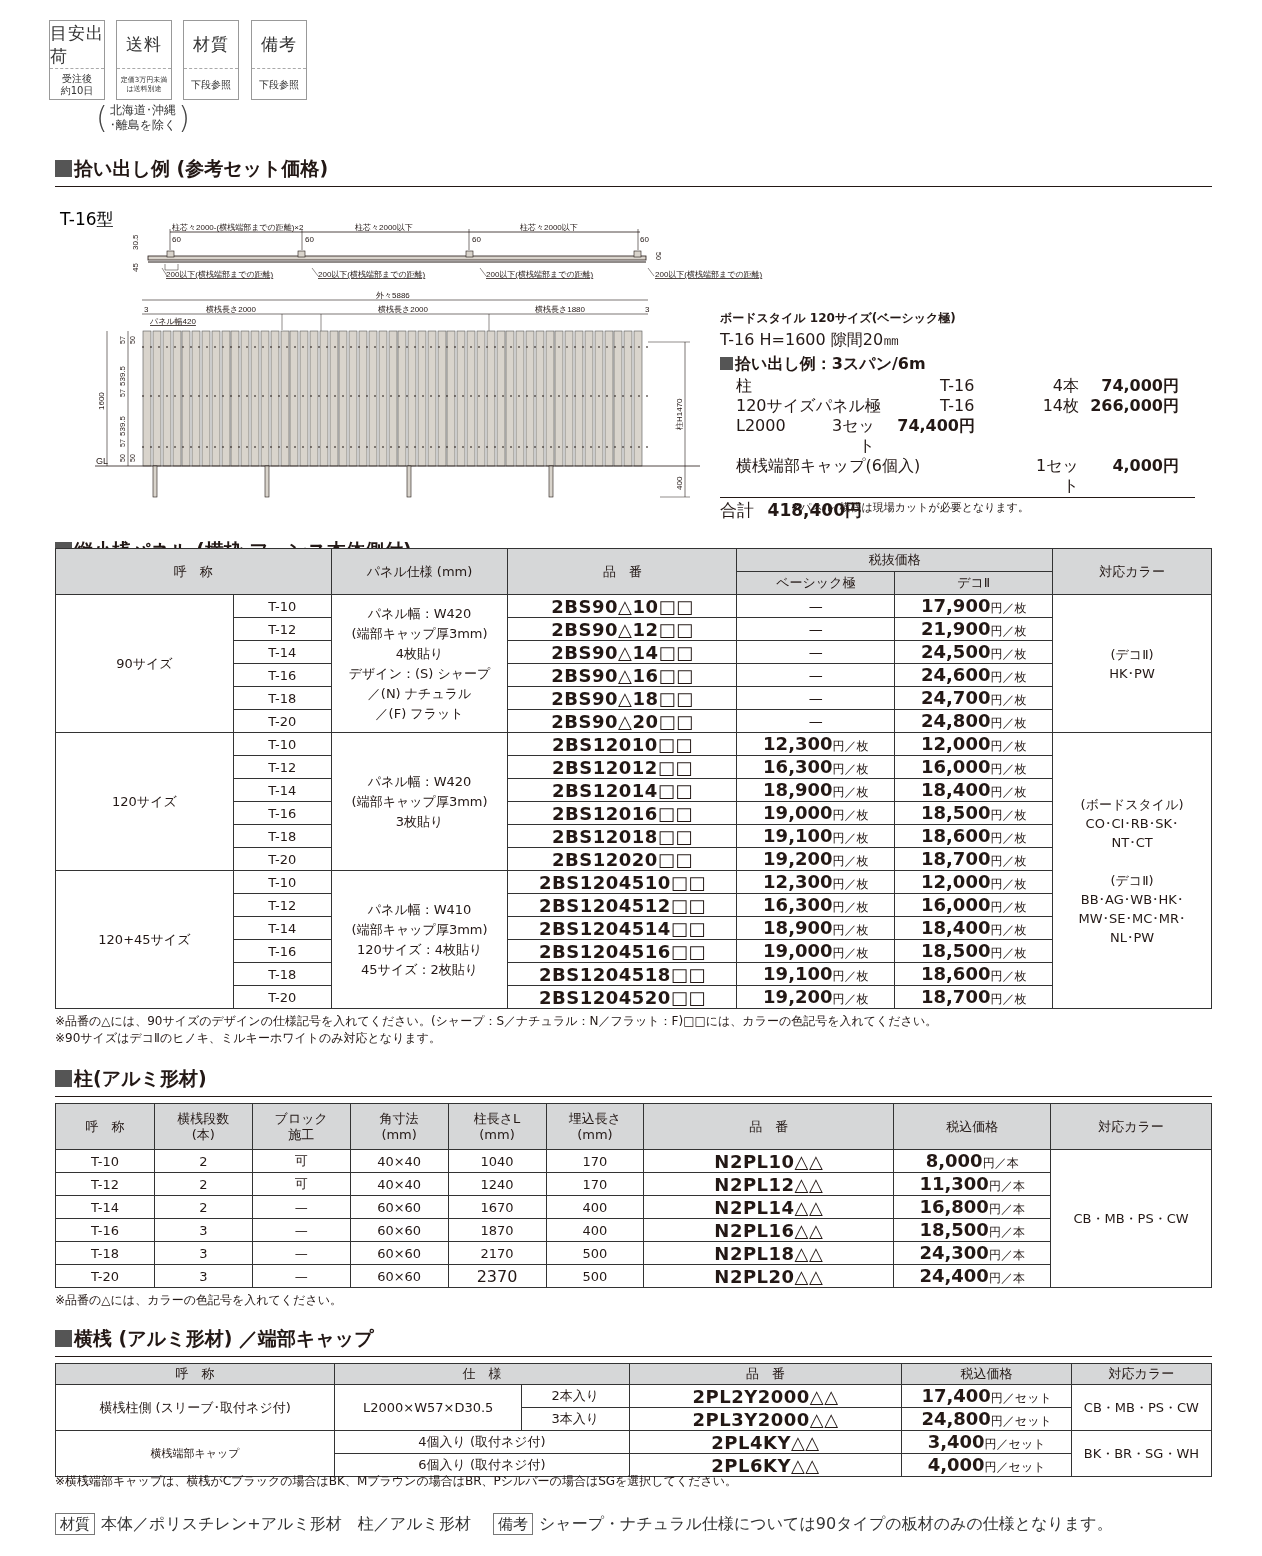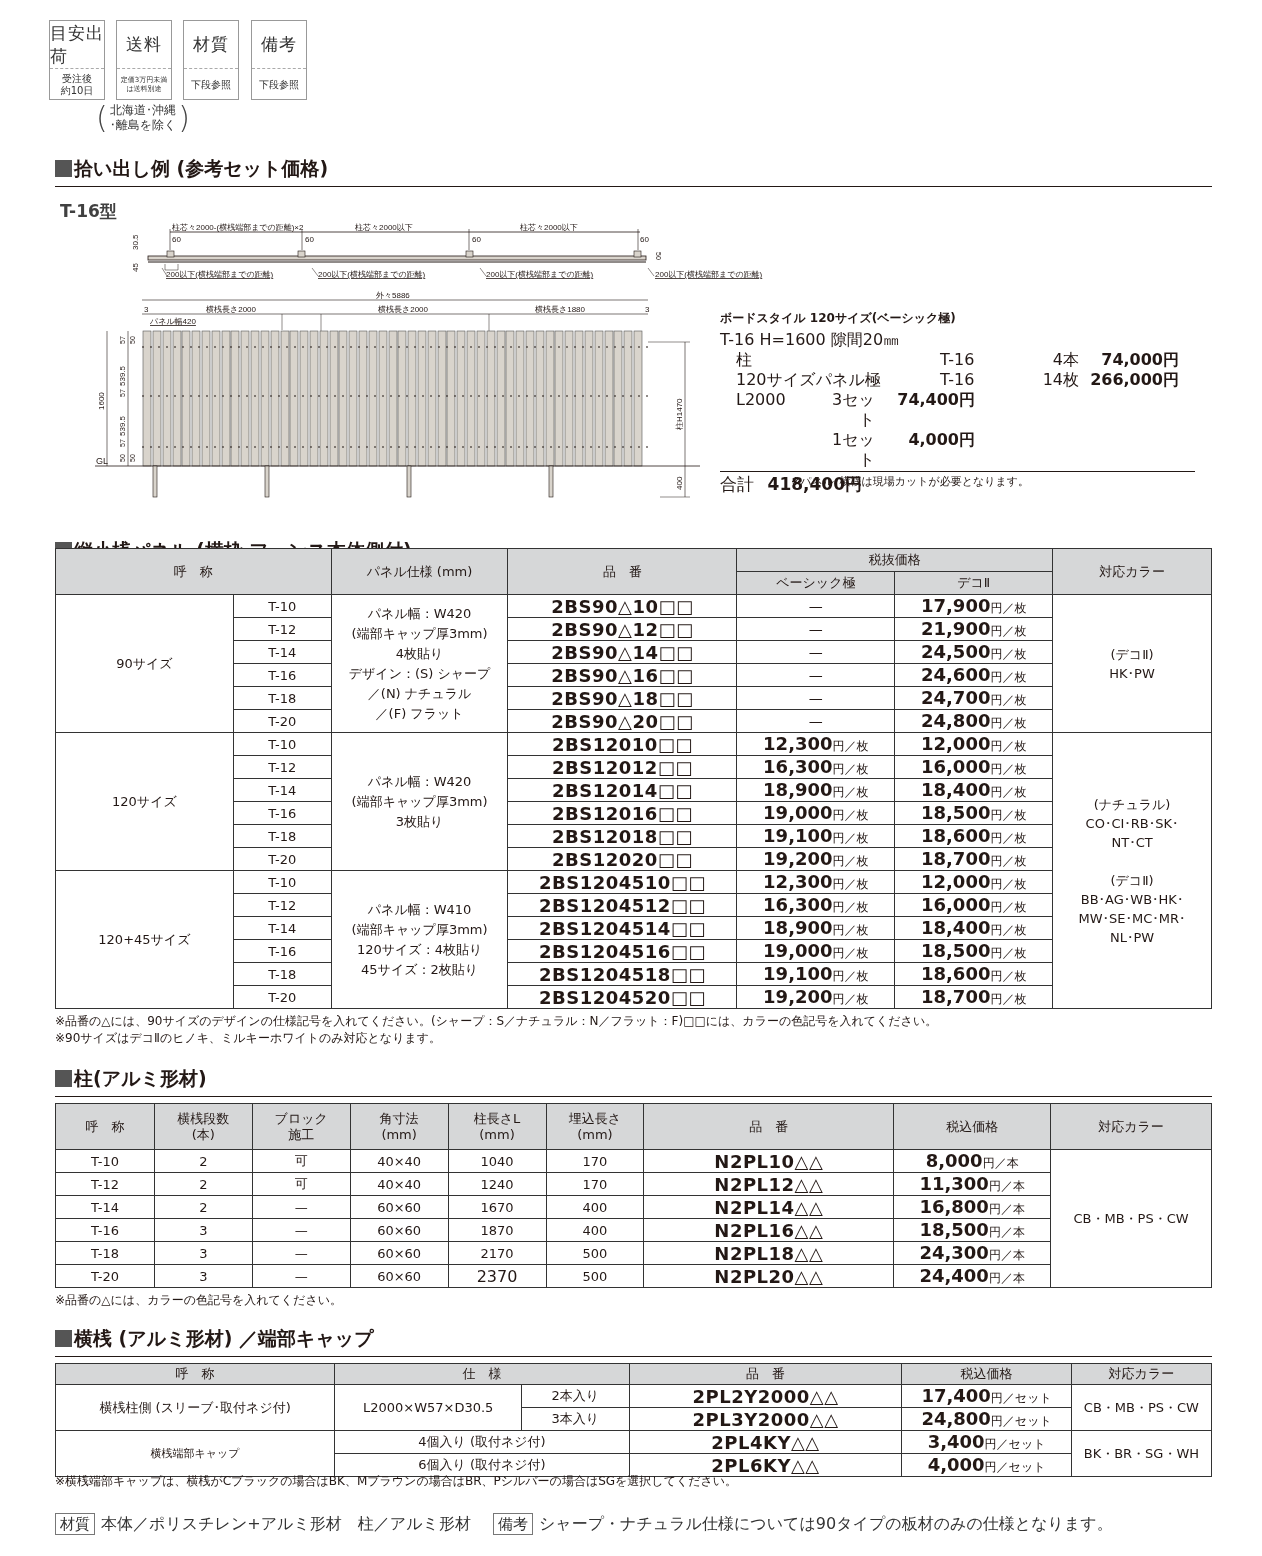--- a/index.html
+++ b/index.html
@@ -13,21 +13,21 @@
   .info-box .ib-body.small { font-size: 7px; line-height: 9px; }
   .ib-note { position: absolute; top: 103px; left: 96px; font-size: 12px; line-height: 15px; color: #333; display: flex; align-items: center; }
   .ib-note .paren { font-size: 30px; font-weight: 300; color: #444; line-height: 30px; }
   .ib-note .txt { text-align: center; padding: 0 2px; }
 
   
   .sec-title { position: absolute; left: 55px; width: 1157px; font-size: 19px; font-weight: bold; color: #231815; border-bottom: 1.5px solid #231815; padding-bottom: 4px; }
   .sec-title .sq { display: inline-block; width: 17px; height: 17px; background: #555; vertical-align: -2px; margin-right: 2px; }
 
   
-  .type-label { position: absolute; left: 60px; top: 200px; font-size: 17px; color: #404040; font-weight: bold; }
+  .type-label { position: absolute; left: 60px; top: 208px; font-size: 17px; color: #000000; }
 
   
   .example { position: absolute; left: 720px; top: 308px; width: 475px; font-size: 16px; color: #231815; }
   .example .ex-title { font-size: 12px; line-height: 21px; font-weight: bold; }
   .example .ex-sub { font-size: 16px; line-height: 21px; }
   .example .ex-head { font-size: 16px; font-weight: bold; line-height: 24px; margin-top: 2px; }
   .example .ex-head .sq { display: inline-block; width: 13px; height: 13px; background: #555; vertical-align: -1px; margin-right: 2px; }
   .ex-row { display: flex; line-height: 20px; font-size: 16px; padding-left: 16px; }
   .ex-row .c1 { width: 204px; }
   .ex-row .c2 { width: 84px; }
@@ -218,38 +218,40 @@
     <line x1="685" y1="342" x2="685" y2="497" stroke="#231815" stroke-width="0.6"></line>
     <text x="682" y="430" font-size="8" transform="rotate(-90 682 430)">柱H1470</text>
     <line x1="660" y1="497" x2="690" y2="497" stroke="#231815" stroke-width="0.5"></line>
     <text x="682" y="490" font-size="8" transform="rotate(-90 682 490)">400</text>
   </g>
 </svg>
 
 <div class="example">
   <div class="ex-title">ボードスタイル 120サイズ(ベーシック極)</div>
   <div class="ex-sub">T-16  H=1600  隙間20㎜</div>
+  <div class="ex-head"><span class="sq"></span><span>拾い出し例：3スパン/6m</span></div>
   <div class="ex-row">
     <span class="c1">柱</span>
     <span class="c2">T-16</span>
     <span class="c3">4本</span>
     <span class="c4">74,000円</span>
   </div>
   <div class="ex-row">
     <span class="c1">120サイズパネル極</span>
     <span class="c2">T-16</span>
     <span class="c3">14枚</span>
     <span class="c4">266,000円</span>
   </div>
   <div class="ex-row">
     <span class="c2">L2000</span>
     <span class="c3">3セット</span>
     <span class="c4">74,400円</span>
   </div>
   <div class="ex-row">
+    <span class="c1">横桟端部キャップ(6個入)</span>
     <span class="c2"></span>
     <span class="c3">1セット</span>
     <span class="c4">4,000円</span>
   </div>
   <div class="ex-total">
     <span class="note">※パネル･横桟は現場カットが必要となります。</span>
     <span class="lbl">合計</span>
     <span class="val">418,400円</span>
   </div>
 </div>
@@ -327,21 +329,21 @@
       </tr>
       <tr style="height: 23px;">
         <td rowspan="6" style="font-size:13px">120サイズ</td>
         <td style="font-size:13px">T-10</td>
         <td rowspan="6" style="white-space:pre-line;font-size:13px;line-height:20px">パネル幅：W420
 (端部キャップ厚3mm)
 3枚貼り</td>
         <td class="pn">2BS12010□□</td>
         <td class="price"><span>12,300</span><span class="u">円／枚</span></td>
         <td class="price"><span>12,000</span><span class="u">円／枚</span></td>
-        <td rowspan="12" style="white-space:pre-line;font-size:13px;line-height:19px">(ナチュラル)
+        <td rowspan="12" style="white-space:pre-line;font-size:13px;line-height:19px">(ボードスタイル)
 CO･CI･RB･SK･
 NT･CT
 
 (デコⅡ)
 BB･AG･WB･HK･
 MW･SE･MC･MR･
 NL･PW</td>
       </tr>
       <tr style="height: 23px;">
         <td style="font-size:13px">T-12</td>

